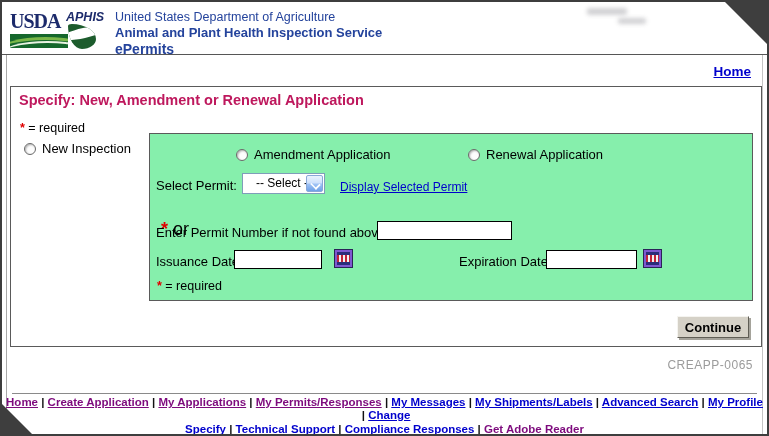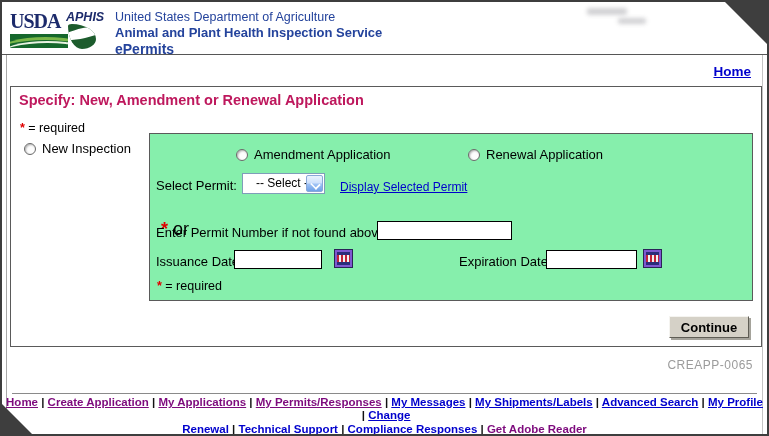--- a/index.html
+++ b/index.html
@@ -101,21 +101,21 @@
     background:
       linear-gradient(#2c2c7a,#2c2c7a) 0 0/100% 3px no-repeat,
       linear-gradient(#2c2c7a,#2c2c7a) 0 100%/100% 3px no-repeat,
       repeating-linear-gradient(90deg,#c2223a 0 2px,#f2f2f2 2px 4px);
     cursor:pointer; }
   .cal-1{ left:185px; top:116px; }
   .cal-2{ left:494px; top:116px; }
 
   .req-note2{ position:absolute; left:7px; top:145px; font-size:12.5px; }
 
-  .continue-btn{ position:absolute; right:12px; bottom:8px; width:80px; height:22px;
+  .continue-btn{ position:absolute; right:12px; bottom:8px; width:72px; height:22px;
     background:#d5d1c7; border:1px solid; border-color:#f5f4f0 #5f5d55 #5f5d55 #f5f4f0;
     box-shadow:2px 2px 0 0 #a5a39b; font-family:"Liberation Sans",sans-serif;
     font-size:13px; font-weight:bold; color:#000; cursor:pointer; }
 
   .form-code{ position:absolute; right:14px; top:356px; font-size:12px; color:#9b9b9b;
     letter-spacing:.5px; }
 
   
   .footer-hair{ position:absolute; left:10px; right:10px; top:391px; height:1px; background:#8a8a8a; }
   .footer{ position:absolute; left:4px; right:4px; top:394px; text-align:center;
@@ -198,19 +198,19 @@
     </div>
 
     <button class="continue-btn">Continue</button>
   </div>
 
   <div class="form-code">CREAPP-0065</div>
 
   <div class="footer-hair"></div>
   <div class="footer">
     <div class="frow"><a class="flink visited">Home</a><span class="fsep"> | </span><a class="flink visited">Create Application</a><span class="fsep"> | </span><a class="flink visited">My Applications</a><span class="fsep"> | </span><a class="flink visited">My Permits/Responses</a><span class="fsep"> | </span><a class="flink">My Messages</a><span class="fsep"> | </span><a class="flink">My Shipments/Labels</a><span class="fsep"> | </span><a class="flink">Advanced Search</a><span class="fsep"> | </span><a class="flink">My Profile</a><span class="fsep"> | </span><a class="flink">Change</a></div>
-    <div class="frow"><a class="flink">Renewal</a><span class="fsep"> | </span><a class="flink">Technical Support</a><span class="fsep"> | </span><a class="flink">Compliance Responses</a><span class="fsep"> | </span><a class="flink visited">Get Adobe Reader</a></div>
+    <div class="frow"><a class="flink">Specify</a><span class="fsep"> | </span><a class="flink">Technical Support</a><span class="fsep"> | </span><a class="flink">Compliance Responses</a><span class="fsep"> | </span><a class="flink visited">Get Adobe Reader</a></div>
 
   </div>
 
   <div class="fold-tr"></div>
   <div class="fold-bl"></div>
 </div>
 
 </body></html>

